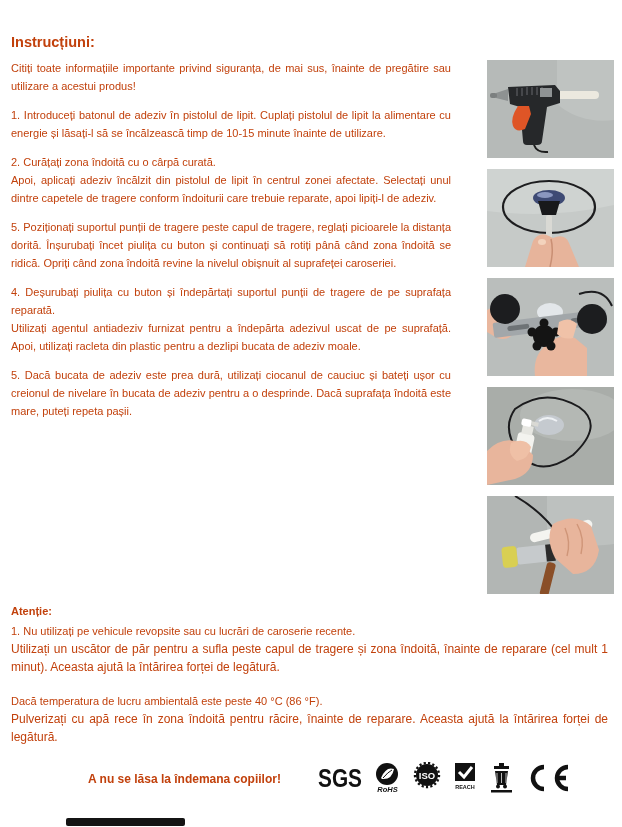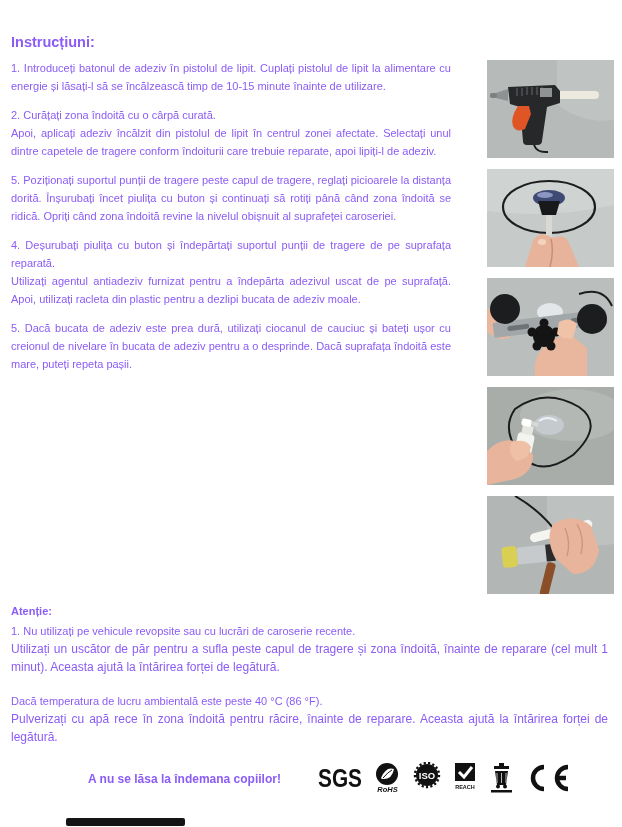--- a/index.html
+++ b/index.html
@@ -1,21 +1,21 @@
 <!DOCTYPE html>
 <html><head>
 <meta charset="utf-8">
 <style>
   html,body{margin:0;padding:0;background:#ffffff;}
   .page{
     position:relative;
     width:622px;height:827px;
     background:#ffffff;
     font-family:"Liberation Sans",sans-serif;
-    color:#8b5cf6;
+    color:#c2410c;
     overflow:hidden;
   }
   .content{padding:34px 8px 0 11px;}
   .top{display:flex;justify-content:space-between;}
   .text-col{width:440px;}
   .page-title{font-size:14.5px;font-weight:bold;margin:0 0 9px 0;}
   .para{
     font-size:11px;line-height:18px;margin:0 0 11px 0;
     text-align:justify;white-space:pre-line;
   }
@@ -52,20 +52,21 @@
 </style>
 </head>
 <body>
 
 <div class="page">
   <div class="content">
     <div class="top">
 
       <div class="text-col">
         <h1 class="page-title">Instrucțiuni:</h1>
+        <p class="para">Citiți toate informațiile importante privind siguranța, de mai sus, înainte de pregătire sau utilizare a acestui produs!</p>
         <p class="para">1. Introduceți batonul de adeziv în pistolul de lipit. Cuplați pistolul de lipit la alimentare cu energie și lăsați-l să se încălzească timp de 10-15 minute înainte de utilizare.</p>
         <p class="para">2. Curățați zona îndoită cu o cârpă curată.
 Apoi, aplicați adeziv încălzit din pistolul de lipit în centrul zonei afectate. Selectați unul dintre capetele de tragere conform îndoiturii care trebuie reparate, apoi lipiți-l de adeziv.</p>
         <p class="para">5. Poziționați suportul punții de tragere peste capul de tragere, reglați picioarele la distanța dorită. Înșurubați încet piulița cu buton și continuați să rotiți până când zona îndoită se ridică. Opriți când zona îndoită revine la nivelul obișnuit al suprafeței caroseriei.</p>
         <p class="para">4. Deșurubați piulița cu buton și îndepărtați suportul punții de tragere de pe suprafața reparată.
 Utilizați agentul antiadeziv furnizat pentru a îndepărta adezivul uscat de pe suprafață. Apoi, utilizați racleta din plastic pentru a dezlipi bucata de adeziv moale.</p>
         <p class="para last">5. Dacă bucata de adeziv este prea dură, utilizați ciocanul de cauciuc și bateți ușor cu creionul de nivelare în bucata de adeziv pentru a o desprinde. Dacă suprafața îndoită este mare, puteți repeta pașii.</p>
       </div>
 
       <div class="img-col">

